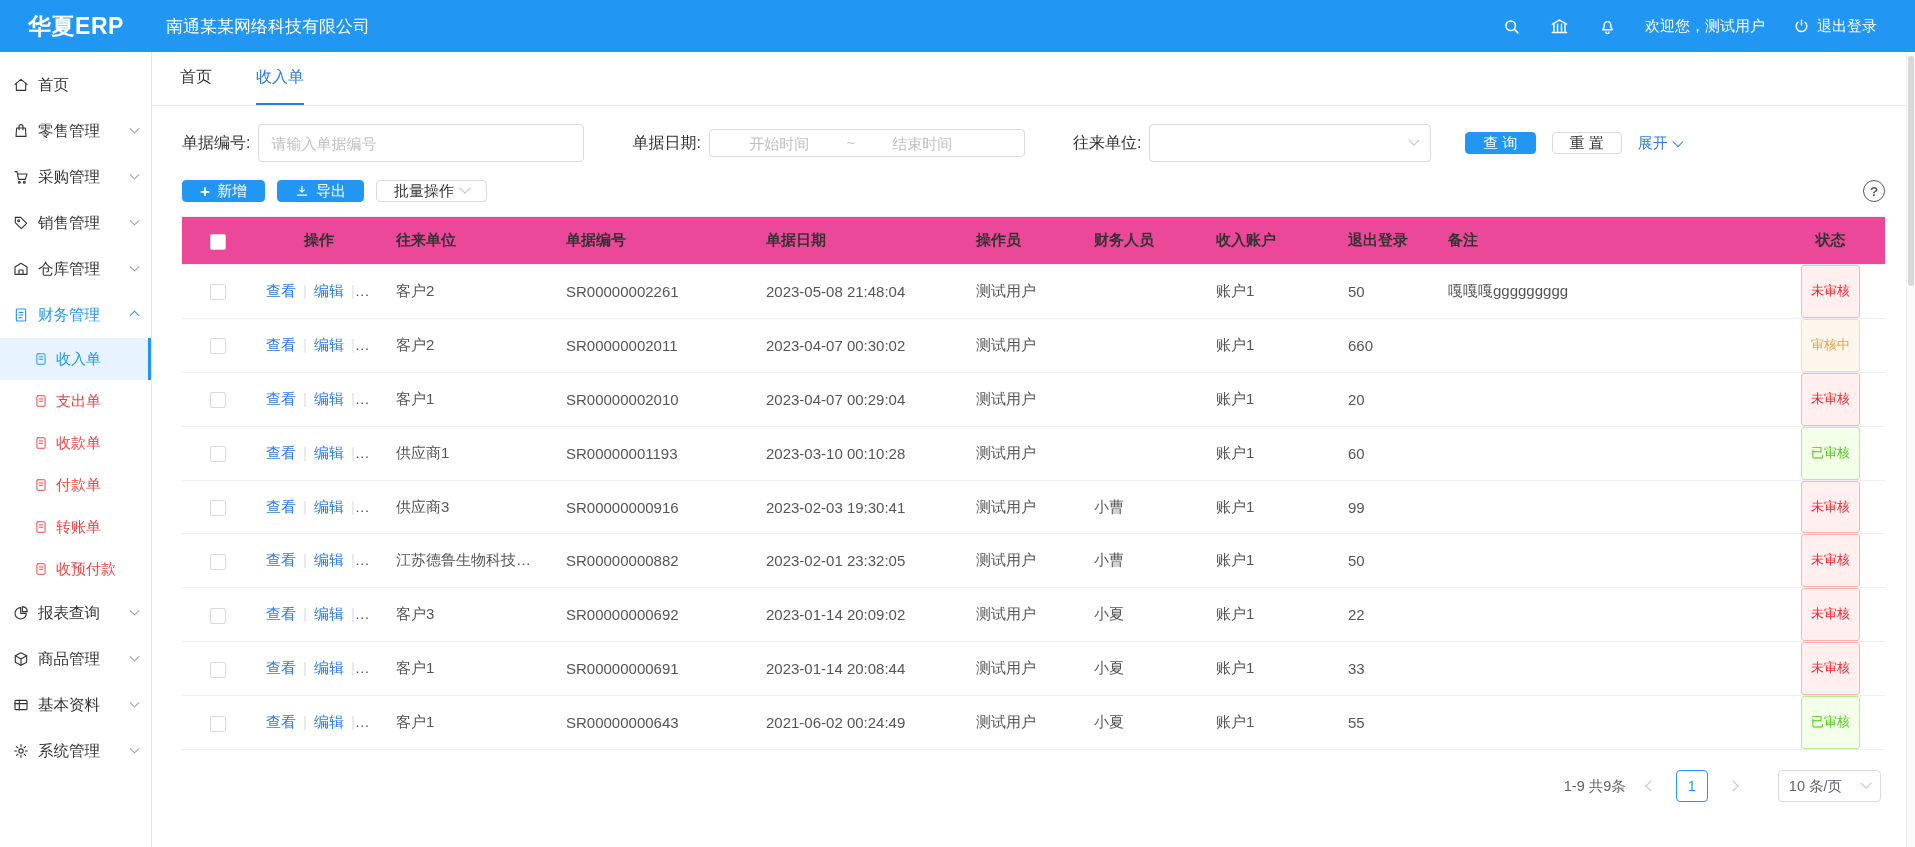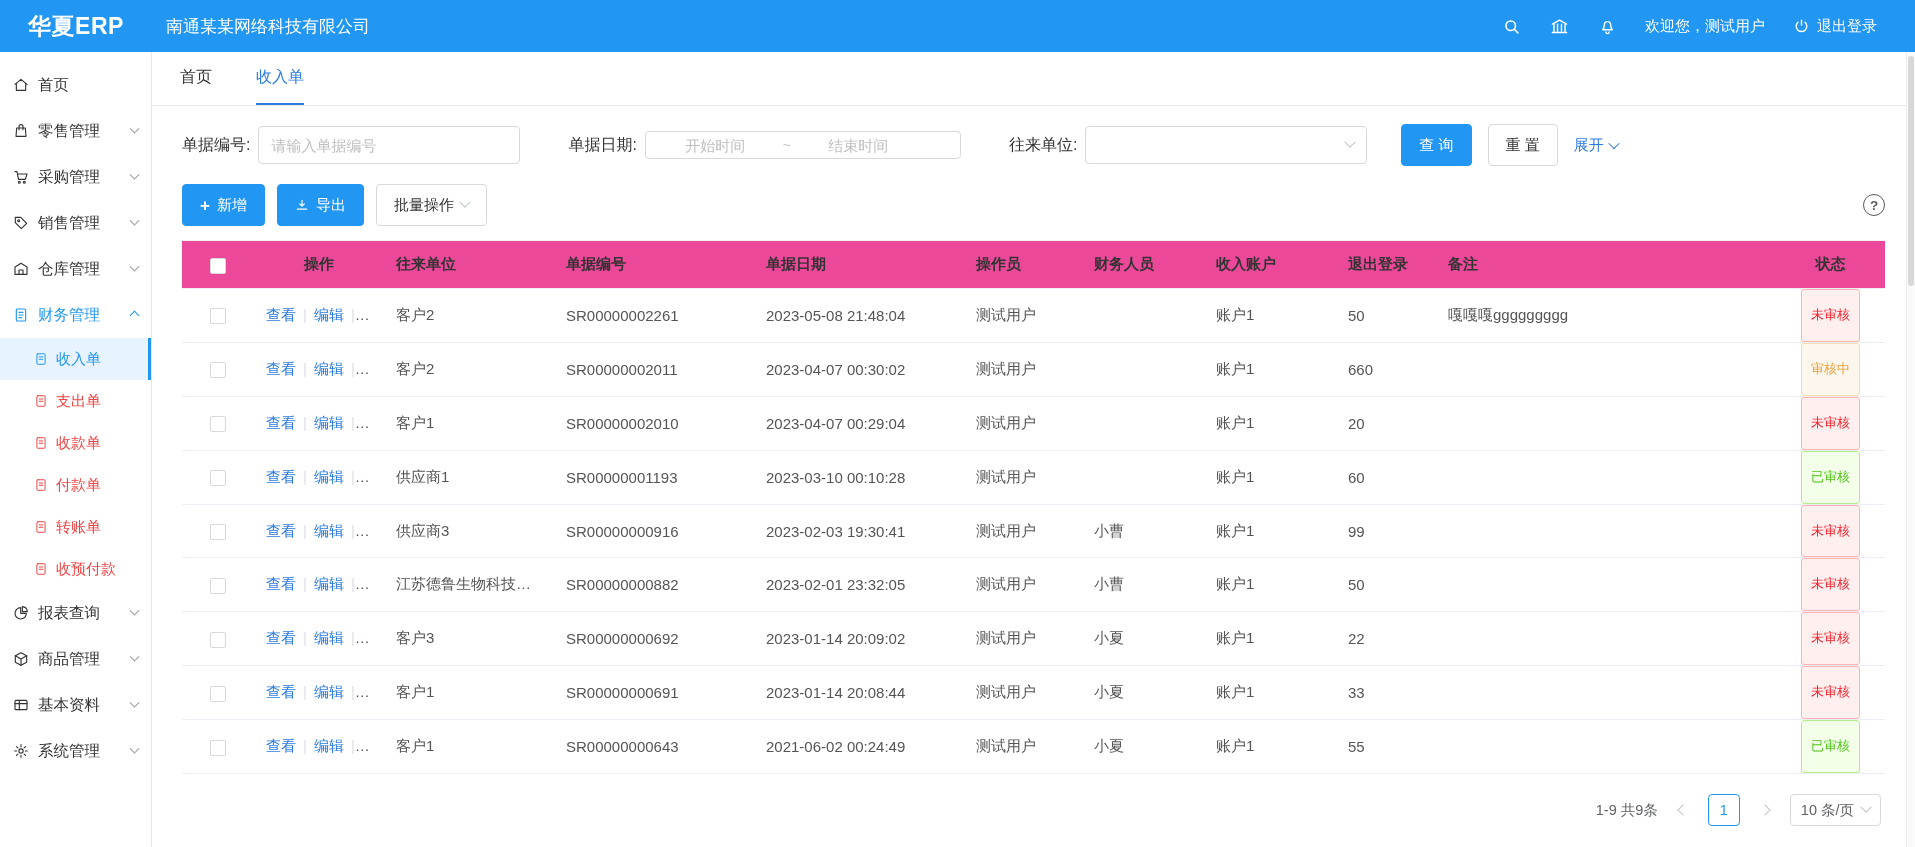--- a/index.html
+++ b/index.html
@@ -38,35 +38,35 @@
   
   .tabbar { height:54px; border-bottom:1px solid #e8e8e8; display:flex; align-items:stretch; padding-left:28px; gap:44px; }
   .tab { display:flex; align-items:center; font-size:16px; color:#333; cursor:pointer; border-bottom:2px solid transparent; }
   .tab.active { color:#2b7ce0; border-bottom-color:#2b7ce0; }
 
   
   .content { padding:18px 30px 0 30px; }
 
   .filter-row { display:flex; align-items:center; margin-bottom:18px; }
   .f-label { font-size:16px; color:#333; margin-right:8px; white-space:nowrap; }
-  .f-input { width:262px; height:38px; border:1px solid #d9d9d9; border-radius:4px; padding:0 12px;
+  .f-input { width:326px; height:38px; border:1px solid #d9d9d9; border-radius:4px; padding:0 12px;
     font-size:15px; color:#333; outline:none; font-family:inherit; }
   .f-input::placeholder { color:#bfbfbf; }
   .date-range { width:316px; height:28px; border:1px solid #d9d9d9; border-radius:4px;
     display:flex; align-items:center; padding:0 6px; }
   .date-range input { border:none; outline:none; width:42%; text-align:center; font-size:15px; font-family:inherit; }
   .date-range input::placeholder { color:#bfbfbf; }
   .date-sep { color:#bfbfbf; font-size:14px; margin:0 4px; }
   .f-select { width:282px; height:38px; border:1px solid #d9d9d9; border-radius:4px;
     display:flex; align-items:center; justify-content:flex-end; padding:0 12px; cursor:pointer; }
   .sel-chev { width:8px; height:8px; border-right:1.5px solid #c0c4cc; border-bottom:1.5px solid #c0c4cc;
     transform:rotate(45deg) translate(-2px,-2px); }
   .gap-lg { margin-right:48px; } .gap-md { margin-right:34px; }
 
-  .btn { height:42px; border-radius:4px; border:1px solid #d9d9d9; background:#fff; color:#333;
+  .btn { height:22px; border-radius:4px; border:1px solid #d9d9d9; background:#fff; color:#333;
     font-size:15px; padding:0 17px; cursor:pointer; display:inline-flex; align-items:center; gap:7px;
     font-family:inherit; white-space:nowrap; }
   .btn.primary { background:#2196f3; border-color:#2196f3; color:#fff; }
   .link { color:#2b7ce0; font-size:15px; cursor:pointer; display:inline-flex; align-items:center; gap:6px; }
   .link .sel-chev { border-color:#2b7ce0; transform:rotate(45deg) translate(-1px,-1px); }
   .ml12 { margin-left:12px; } .ml16 { margin-left:16px; }
 
   .toolbar-row { display:flex; align-items:center; margin-bottom:14px; }
   .plus-glyph { font-size:17px; font-weight:bold; line-height:1; }
   .dl-icon { width:14px; height:14px; display:inline-flex; }
@@ -94,21 +94,21 @@
 
   
   .pagination { display:flex; align-items:center; justify-content:flex-end; gap:12px; margin:20px 4px 0 0;
     color:#606266; font-size:14.5px; }
   .pg-arrow { width:26px; height:30px; display:flex; align-items:center; justify-content:center; cursor:pointer; }
   .pg-chev { width:8px; height:8px; border-right:1.6px solid #c0c4cc; border-bottom:1.6px solid #c0c4cc; }
   .pg-chev.left { transform:rotate(135deg); } .pg-chev.right { transform:rotate(-45deg); }
   .pg-page { min-width:32px; height:32px; border:1px solid #2196f3; border-radius:4px; color:#2196f3;
     display:flex; align-items:center; justify-content:center; font-size:14.5px; cursor:pointer; }
   .pg-size { height:32px; border:1px solid #d9d9d9; border-radius:4px; padding:0 10px; display:flex;
-    align-items:center; gap:8px; cursor:pointer; color:#606266; }
+    align-items:center; gap:20px; cursor:pointer; color:#606266;margin-left:20px; }
 
   
   .scrollbar { position:fixed; right:0; top:52px; bottom:0; width:9px; background:#fafafa; border-left:1px solid #eee; }
   .scroll-thumb { position:absolute; top:4px; left:1px; width:6px; height:230px; border-radius:3px; background:#d8d8d8; }
 </style>
 </head>
 <body>
 
 <div class="topbar">
   <div class="logo">华夏ERP</div>

